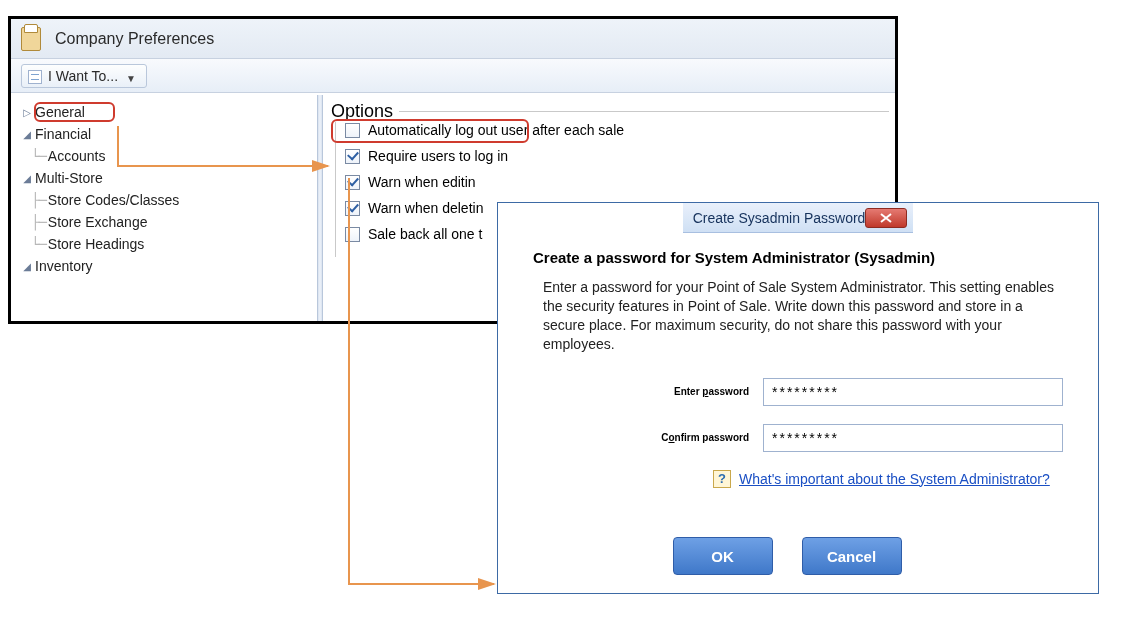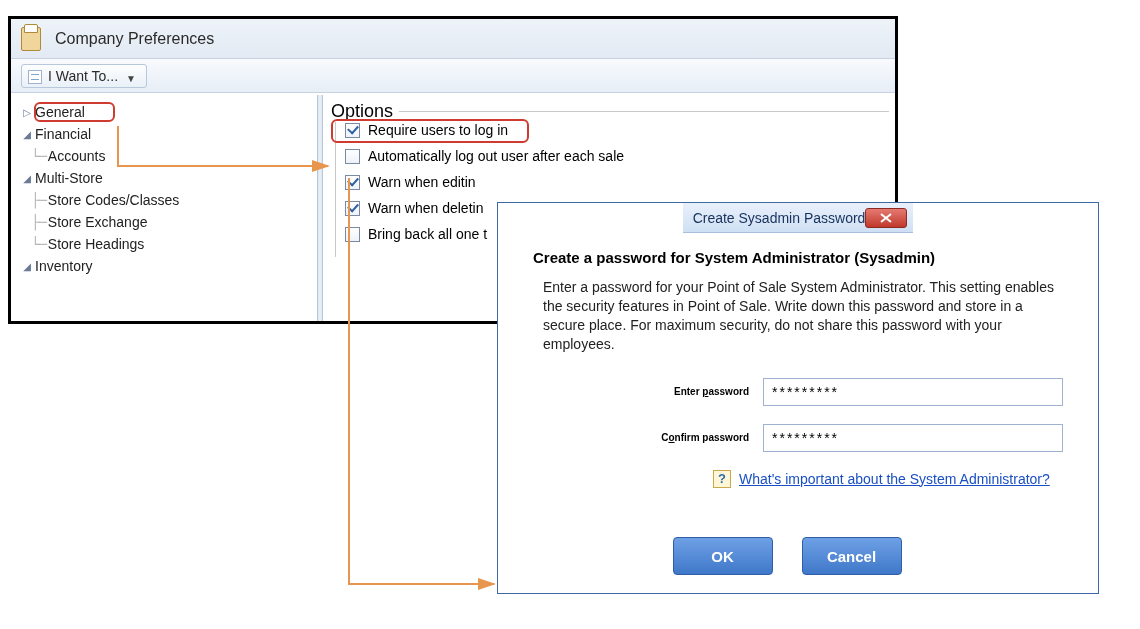--- a/index.html
+++ b/index.html
@@ -363,38 +363,38 @@
     <div class="hl-general"></div>
 
     <div class="splitter"></div>
 
     <div class="options">
       <div class="grp">
         <div class="grp-border"></div>
         <div class="grp-title">Options</div>
 
         <div class="opt-row">
+          <span class="cb"></span>
+          <span>Automatically log out user after each sale</span>
+        </div>
+        <div class="opt-row">
           <span class="cb checked"></span>
           <span>Require users to log in</span>
-        </div>
-        <div class="opt-row">
-          <span class="cb"></span>
-          <span>Automatically log out user after each sale</span>
         </div>
         <div class="opt-row">
           <span class="cb checked"></span>
           <span>Warn when editin</span>
         </div>
         <div class="opt-row">
           <span class="cb checked"></span>
           <span>Warn when deletin</span>
         </div>
         <div class="opt-row">
           <span class="cb"></span>
-          <span>Bring back all one t</span>
+          <span>Sale back all one t</span>
         </div>
 
         <div class="hl-require"></div>
       </div>
     </div>
 
   </div>
 </div>
 
 <svg class="arrow-svg">

